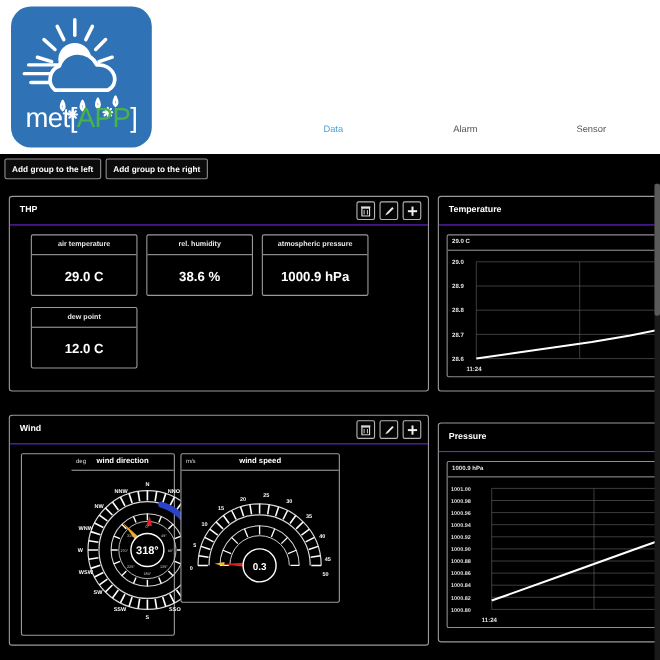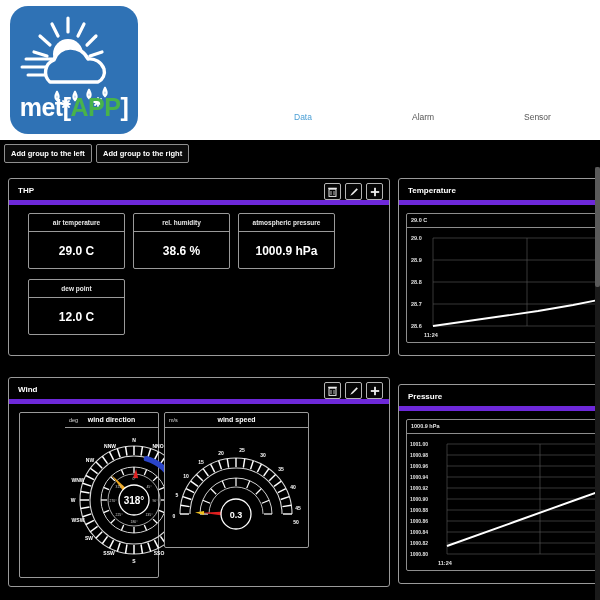--- a/index.html
+++ b/index.html
@@ -16,21 +16,21 @@
     position:absolute; left:0; top:0; width:600px; height:140px;
     background:#ffffff;
   }
   .logo {
     position:absolute; left:10px; top:6px; width:128px; height:128px;
     background:#2f72b5; border-radius:18px;
   }
   .logo-art { position:absolute; left:0; top:0; width:128px; height:128px; }
   .logo-text {
     position:absolute; left:0; bottom:14px; width:128px; text-align:center;
-    font-size:25px; font-weight:bold; letter-spacing:-0.5px;
+    font-size:25px; font-weight:normal; letter-spacing:-0.5px;
     font-family:"Liberation Sans", sans-serif; color:#ffffff;
     line-height:1;
   }
   .logo-text .app { color:#48b34a; }
   .logo-text .brk { color:#ffffff; }
 
   .navbar {
     position:absolute; left:150px; top:112px; width:450px; height:28px;
   }
   .nav-item {
@@ -57,21 +57,21 @@
 
   
   .panel {
     position:absolute;
     background:#000;
     border:1px solid #9a9a9a;
     border-radius:3px;
   }
   .panel-head {
     position:relative; height:26px;
-    border-bottom:5px solid #6d28d9;
+    border-bottom:1px solid #6d28d9;
   }
   .panel-title {
     position:absolute; left:9px; top:7px;
     font-size:8px; font-weight:bold; color:#ffffff;
     white-space:nowrap;
   }
   .panel-tools { position:absolute; right:6px; top:4px; display:flex; gap:4px; }
   .tool-btn {
     width:17px; height:17px;
     border:1px solid #b5b5b5; border-radius:2px;

